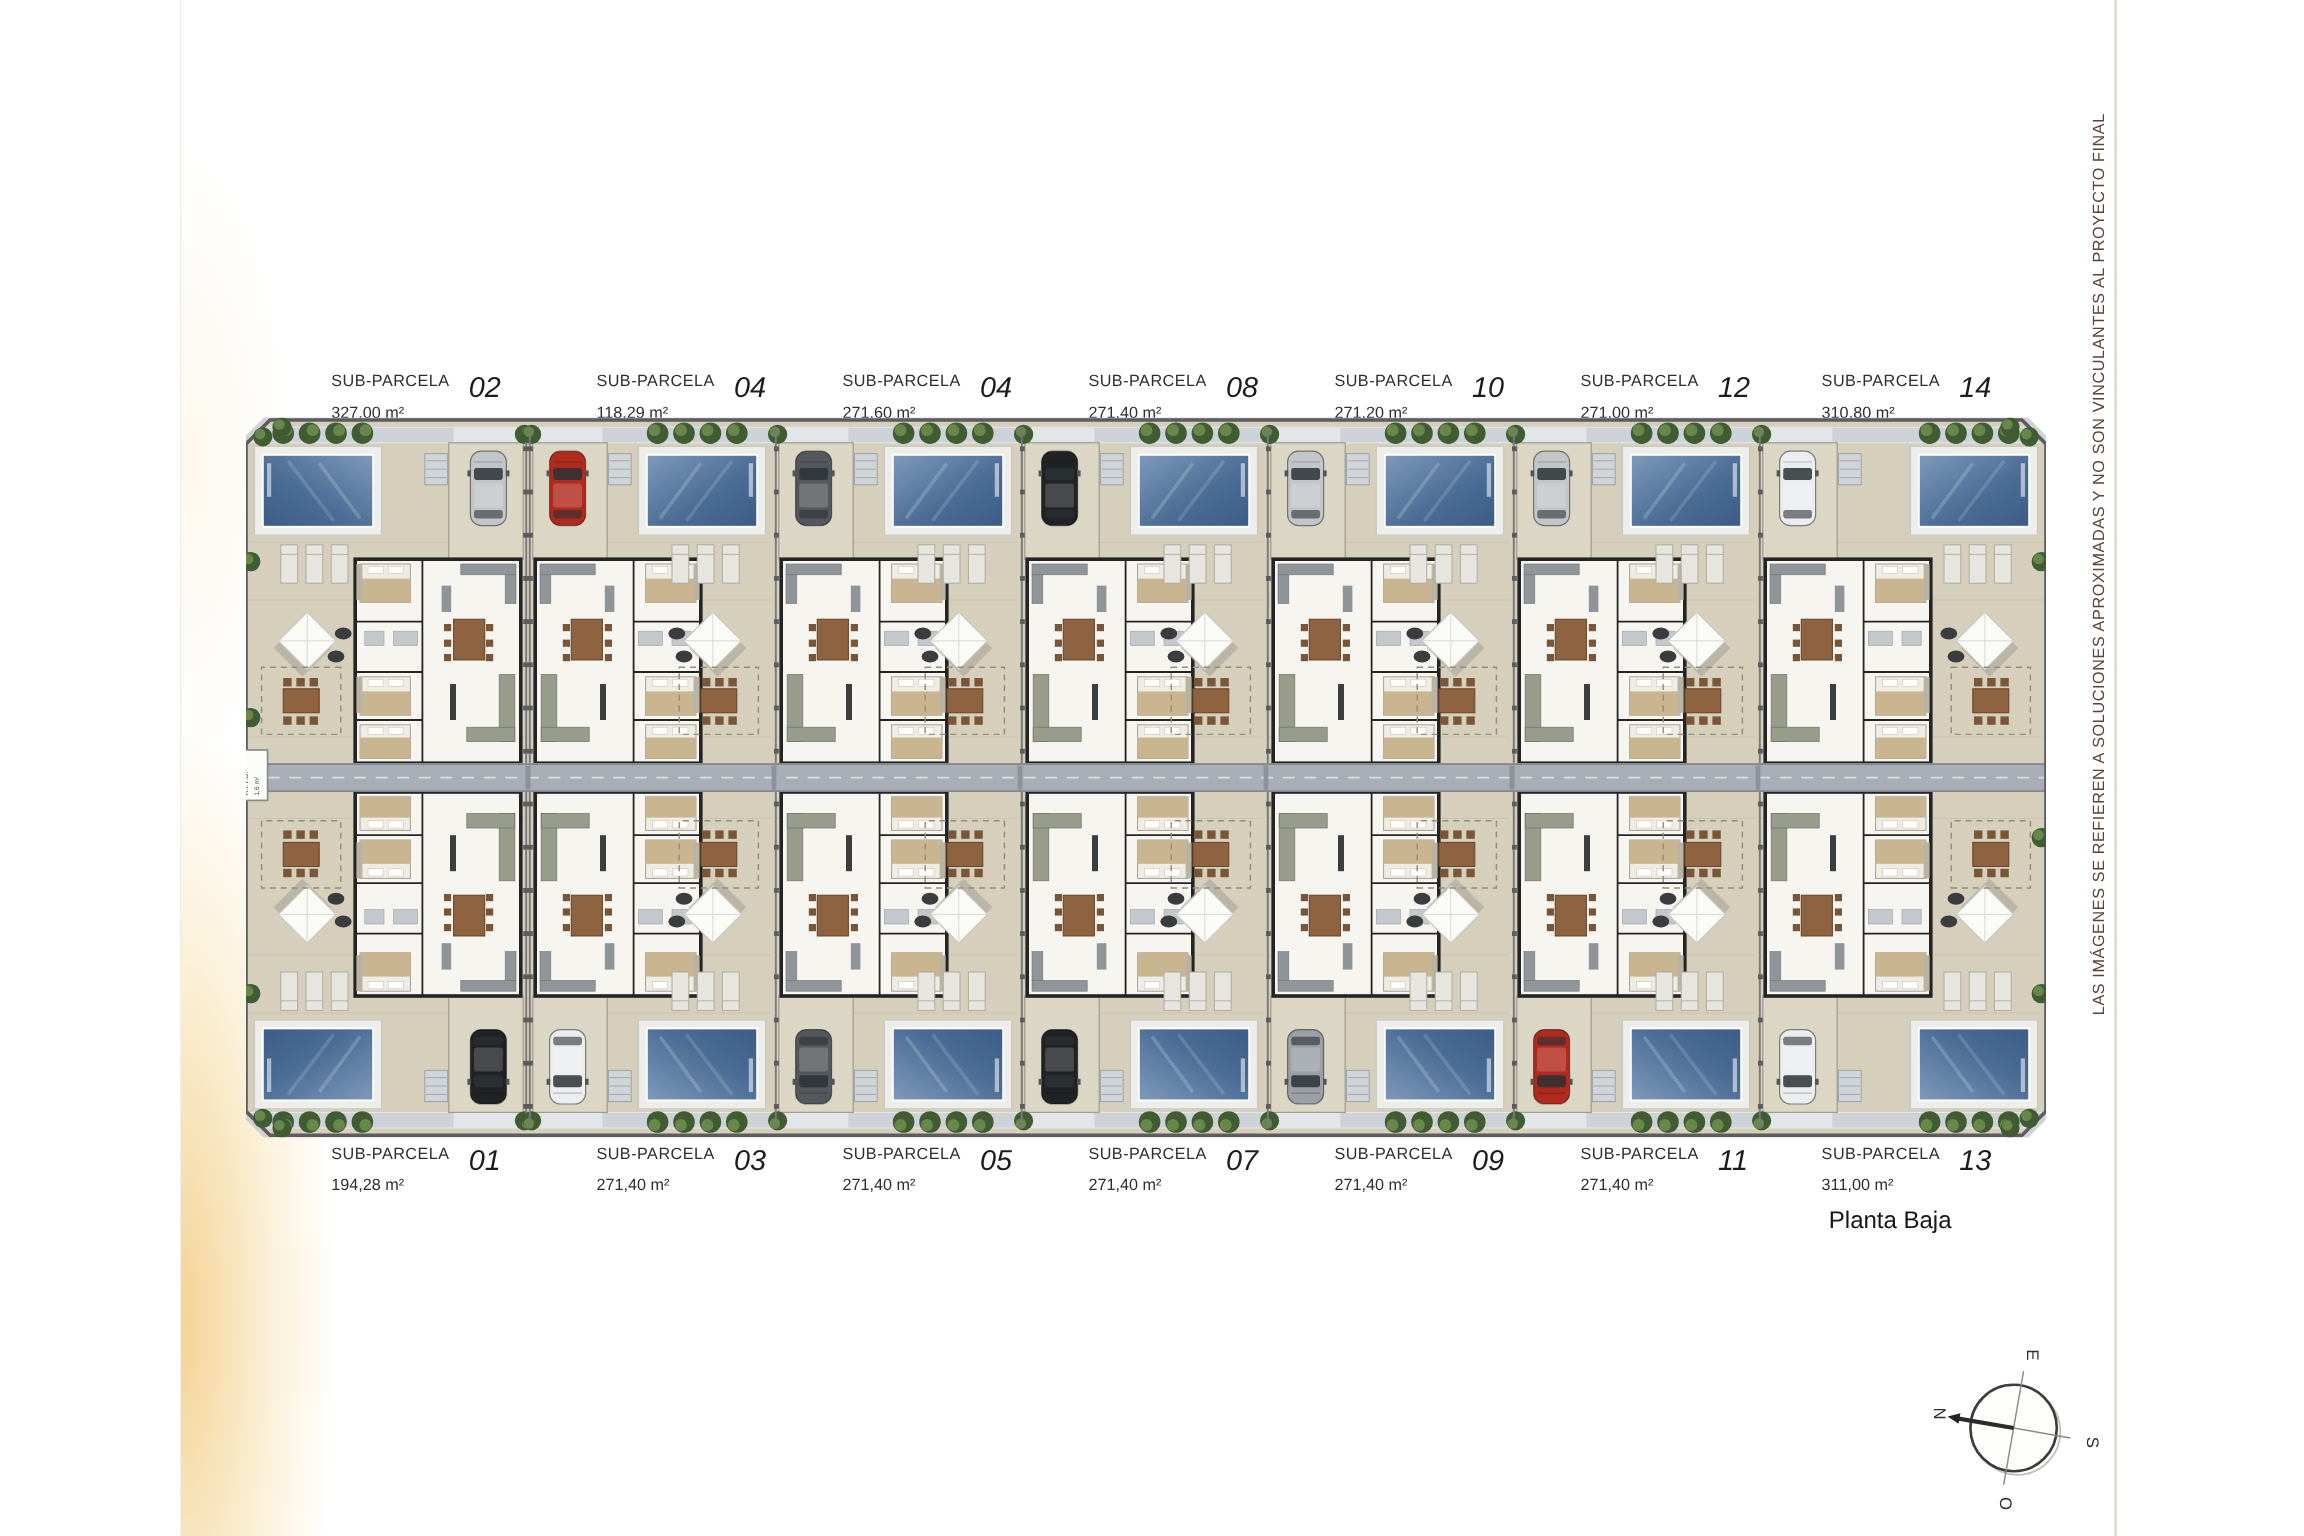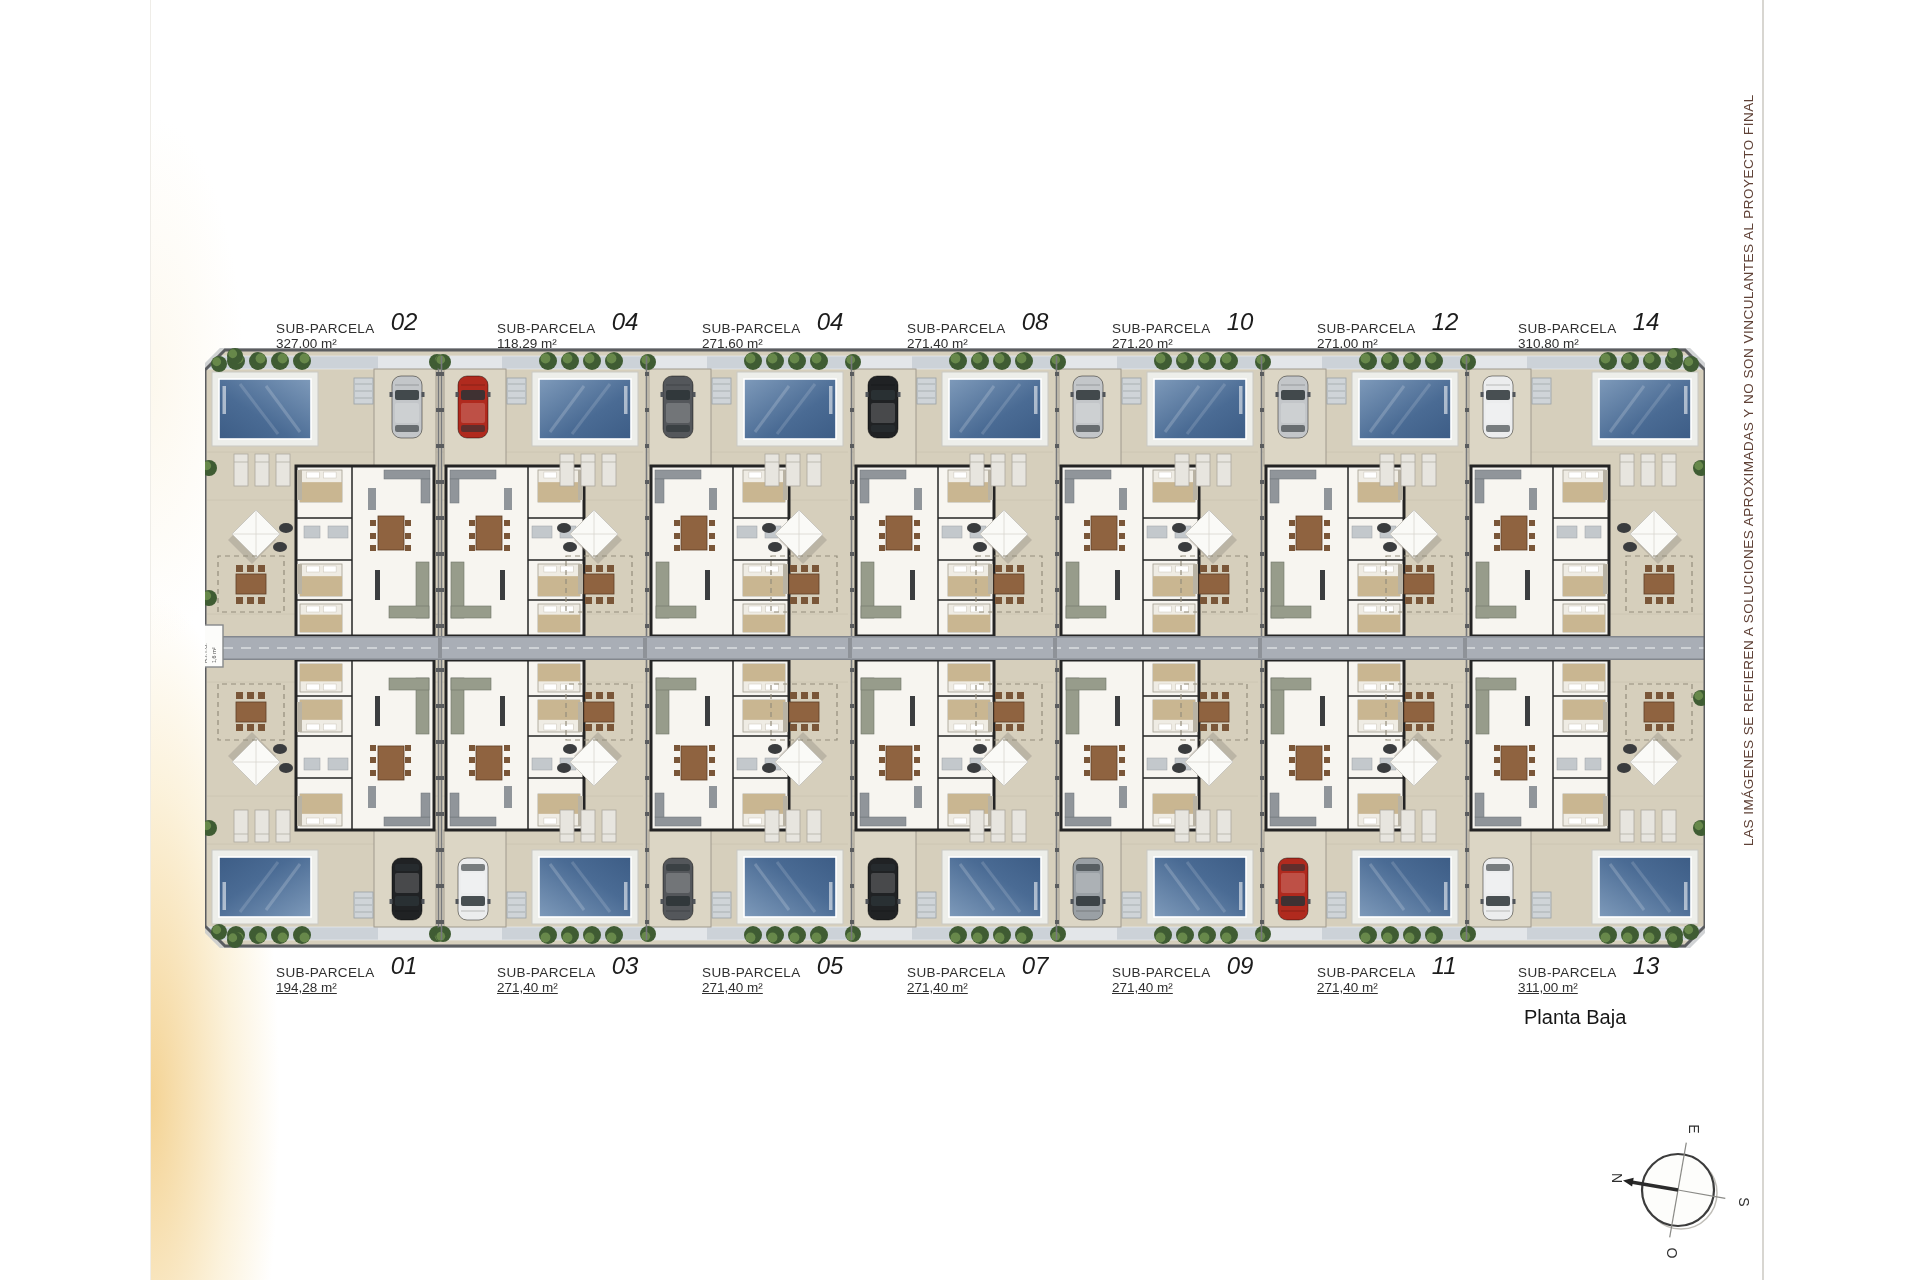--- a/index.html
+++ b/index.html
@@ -8,24 +8,24 @@
   .left-glow{position:absolute;left:150px;top:0;width:150px;height:1280px;pointer-events:none;
        background:
          radial-gradient(120% 55% at 0% 86%, rgba(240,196,112,0.75), rgba(246,221,162,0.38) 45%, rgba(255,255,255,0) 72%),
          radial-gradient(90% 30% at 0% 30%, rgba(248,235,205,0.35), rgba(255,255,255,0) 70%);}
   .page-left-line{position:absolute;left:150px;top:0;width:1px;height:1280px;background:#efede8;}
   .page-edge{position:absolute;left:1762px;top:0;width:2px;height:1280px;background:#d8d6d1;}
   #top-labels,#bottom-labels{position:absolute;left:0;width:1920px;height:46px;}
   #top-labels{top:310px;}
   #bottom-labels{top:954px;}
   .plabel{position:absolute;top:0;white-space:nowrap;color:#2f2f2f;}
-  .plabel .l1{display:flex;align-items:flex-end;height:26px;}
+  .plabel .l1{display:flex;align-items:flex-start;height:26px;}
   .plabel .sp{font-size:13.5px;letter-spacing:.4px;}
   .plabel .num{font-size:24px;margin-left:16px;color:#1c1c1c;font-style:italic;}
-  .plabel .area{font-size:13.5px;margin-top:0px;text-decoration:underline;}
+  .plabel .area{font-size:13.5px;margin-top:0px;}
   .disclaimer{position:absolute;left:1741px;top:846px;width:812px;
       transform:rotate(-90deg);transform-origin:0 0;
       font-size:13.5px;letter-spacing:.5px;color:#5f4136;}
   .floor-label{position:absolute;left:1524px;top:1006px;font-size:20px;color:#161616;}
   #plan{position:absolute;left:205px;top:348px;}
   #compass{position:absolute;left:1593px;top:1110px;}
 </style>
 </head>
 <body>
 

